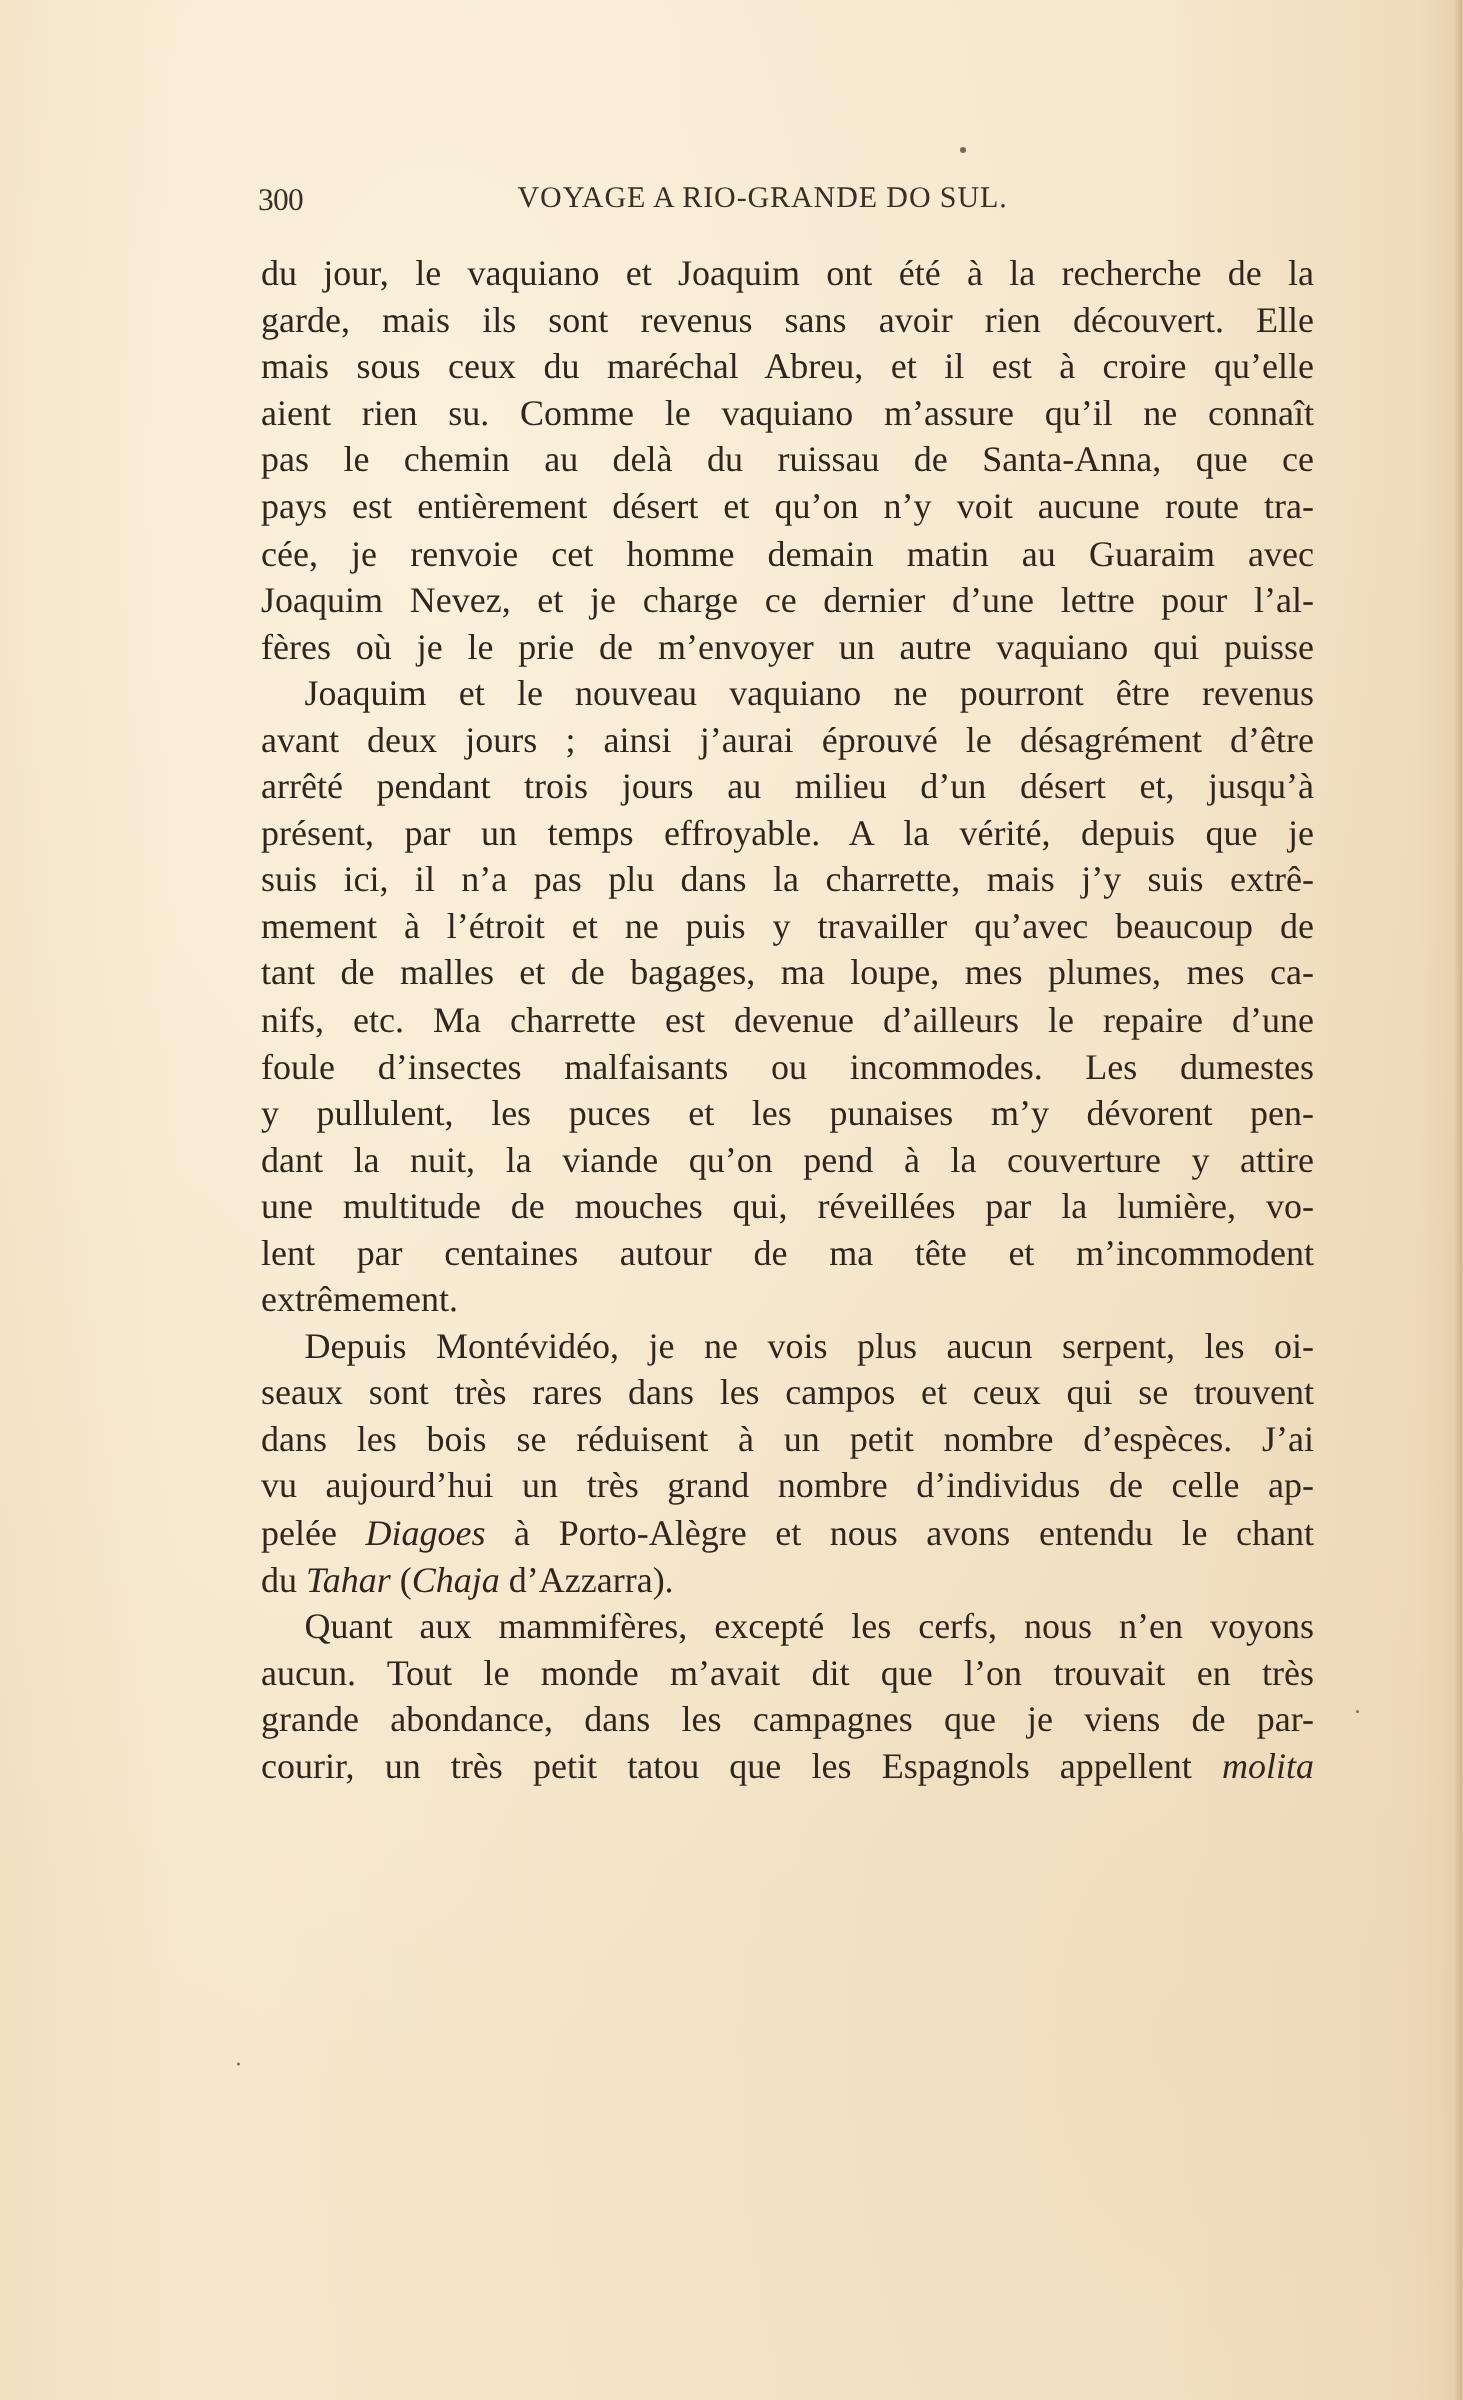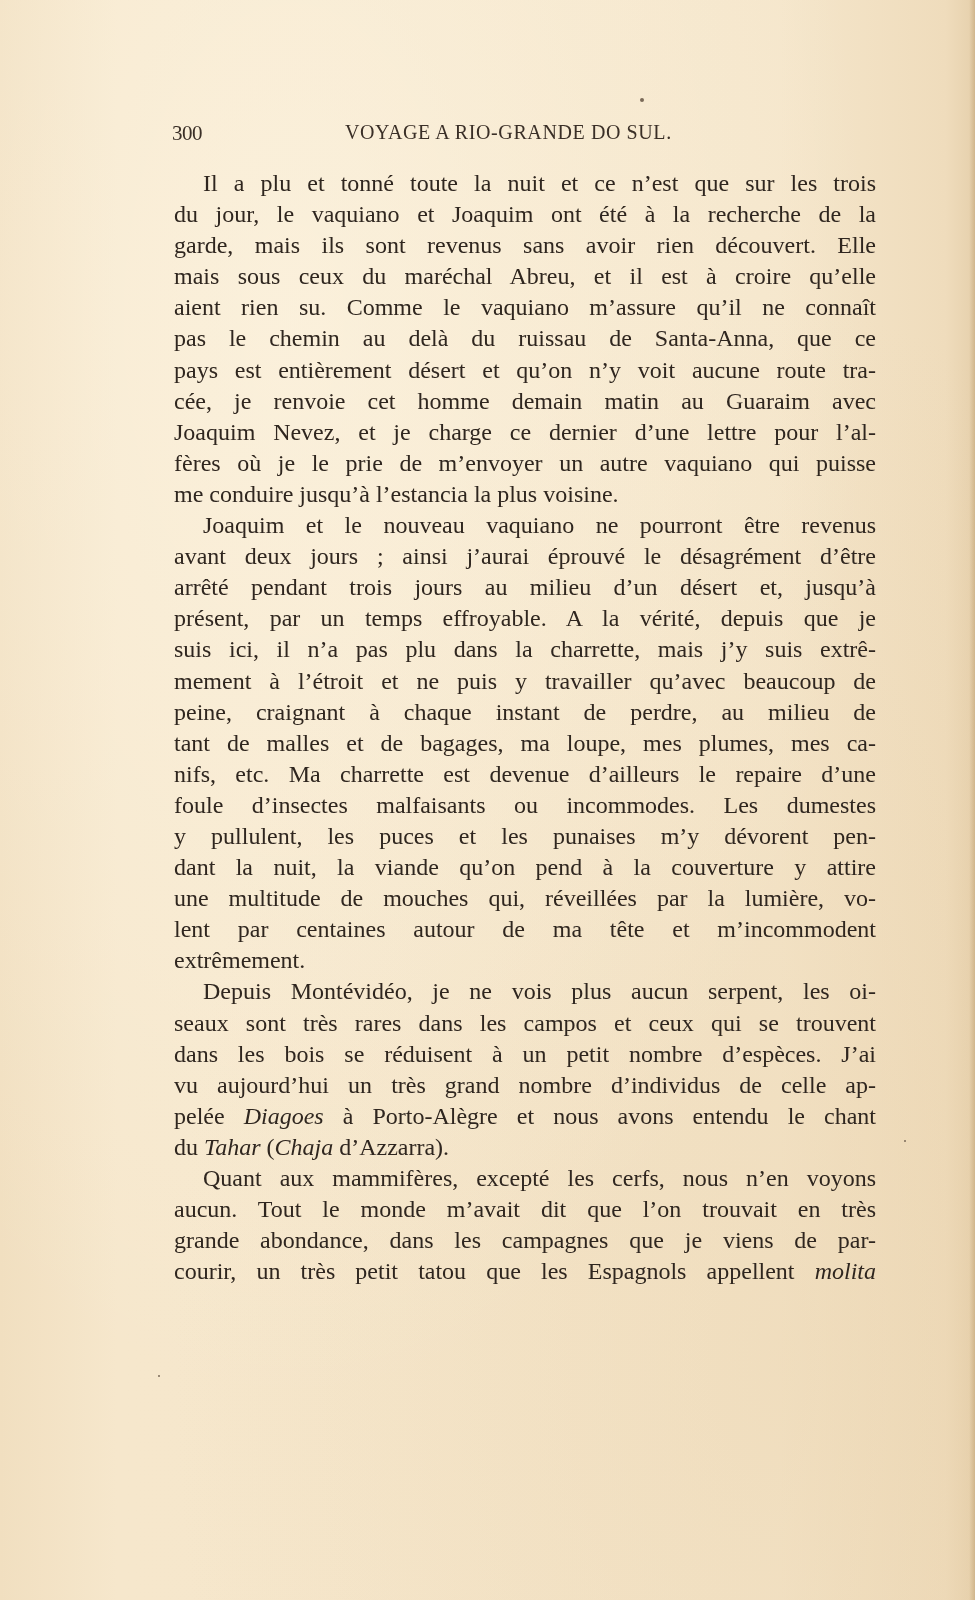--- a/index.html
+++ b/index.html
@@ -99,41 +99,38 @@
   <span class="speck" style="left:158px; top:1375px; width:2px; height:2px;"></span>
 
   <div class="header">
     <span class="page-number">300</span>
     <span class="running-title">VOYAGE A RIO-GRANDE DO SUL.</span>
   </div>
 
   <div class="text-block">
 
     <div>
-      <span class="line indent">Il a plu et tonné toute la nuit et ce n’est que sur les trois</span>
       <span class="line">du jour, le vaquiano et Joaquim ont été à la recherche de la</span>
       <span class="line">garde, mais ils sont revenus sans avoir rien découvert. Elle</span>
       <span class="line">mais sous ceux du maréchal Abreu, et il est à croire qu’elle</span>
       <span class="line">aient rien su. Comme le vaquiano m’assure qu’il ne connaît</span>
       <span class="line">pas le chemin au delà du ruissau de Santa-Anna, que ce</span>
       <span class="line">pays est entièrement désert et qu’on n’y voit aucune route tra-</span>
       <span class="line">cée, je renvoie cet homme demain matin au Guaraim avec</span>
       <span class="line">Joaquim Nevez, et je charge ce dernier d’une lettre pour l’al-</span>
       <span class="line">fères où je le prie de m’envoyer un autre vaquiano qui puisse</span>
-      <span class="line last">me conduire jusqu’à l’estancia la plus voisine.</span>
     </div>
 
     <div>
       <span class="line indent">Joaquim et le nouveau vaquiano ne pourront être revenus</span>
       <span class="line">avant deux jours ; ainsi j’aurai éprouvé le désagrément d’être</span>
       <span class="line">arrêté pendant trois jours au milieu d’un désert et, jusqu’à</span>
       <span class="line">présent, par un temps effroyable. A la vérité, depuis que je</span>
       <span class="line">suis ici, il n’a pas plu dans la charrette, mais j’y suis extrê-</span>
       <span class="line">mement à l’étroit et ne puis y travailler qu’avec beaucoup de</span>
-      <span class="line">peine, craignant à chaque instant de perdre, au milieu de</span>
       <span class="line">tant de malles et de bagages, ma loupe, mes plumes, mes ca-</span>
       <span class="line">nifs, etc. Ma charrette est devenue d’ailleurs le repaire d’une</span>
       <span class="line">foule d’insectes malfaisants ou incommodes. Les dumestes</span>
       <span class="line">y pullulent, les puces et les punaises m’y dévorent pen-</span>
       <span class="line">dant la nuit, la viande qu’on pend à la couverture y attire</span>
       <span class="line">une multitude de mouches qui, réveillées par la lumière, vo-</span>
       <span class="line">lent par centaines autour de ma tête et m’incommodent</span>
       <span class="line last">extrêmement.</span>
     </div>
 

